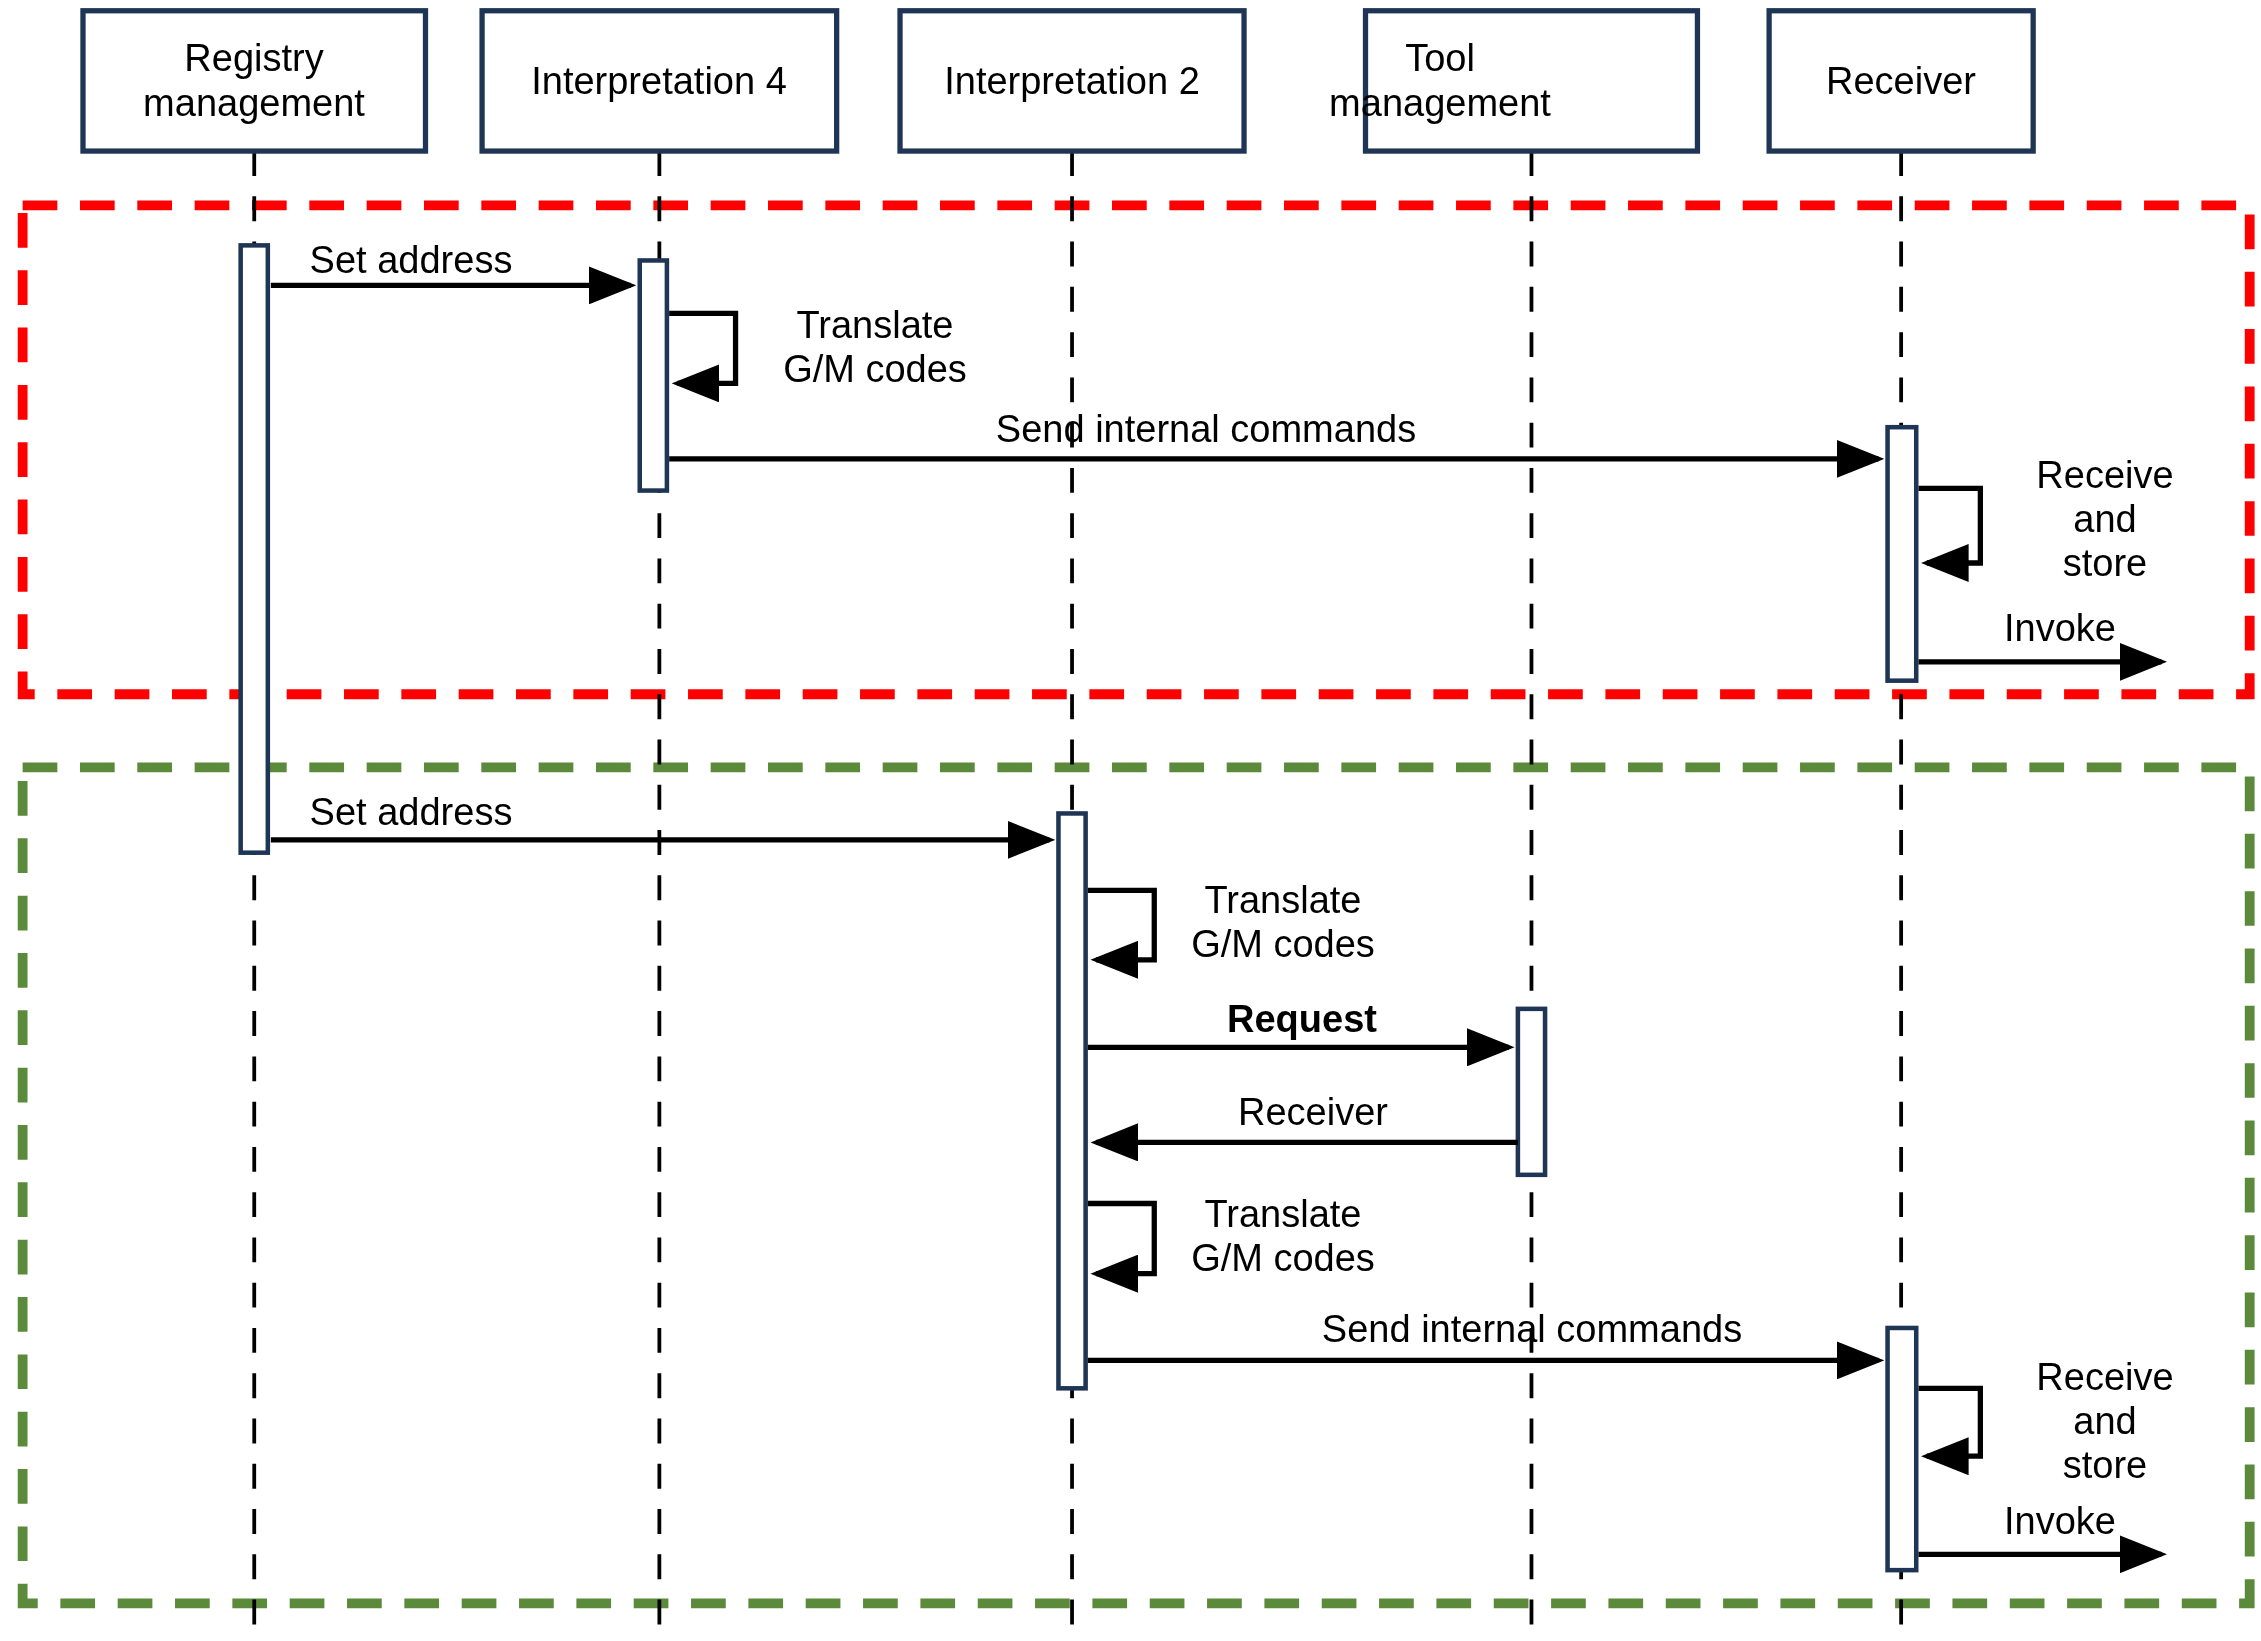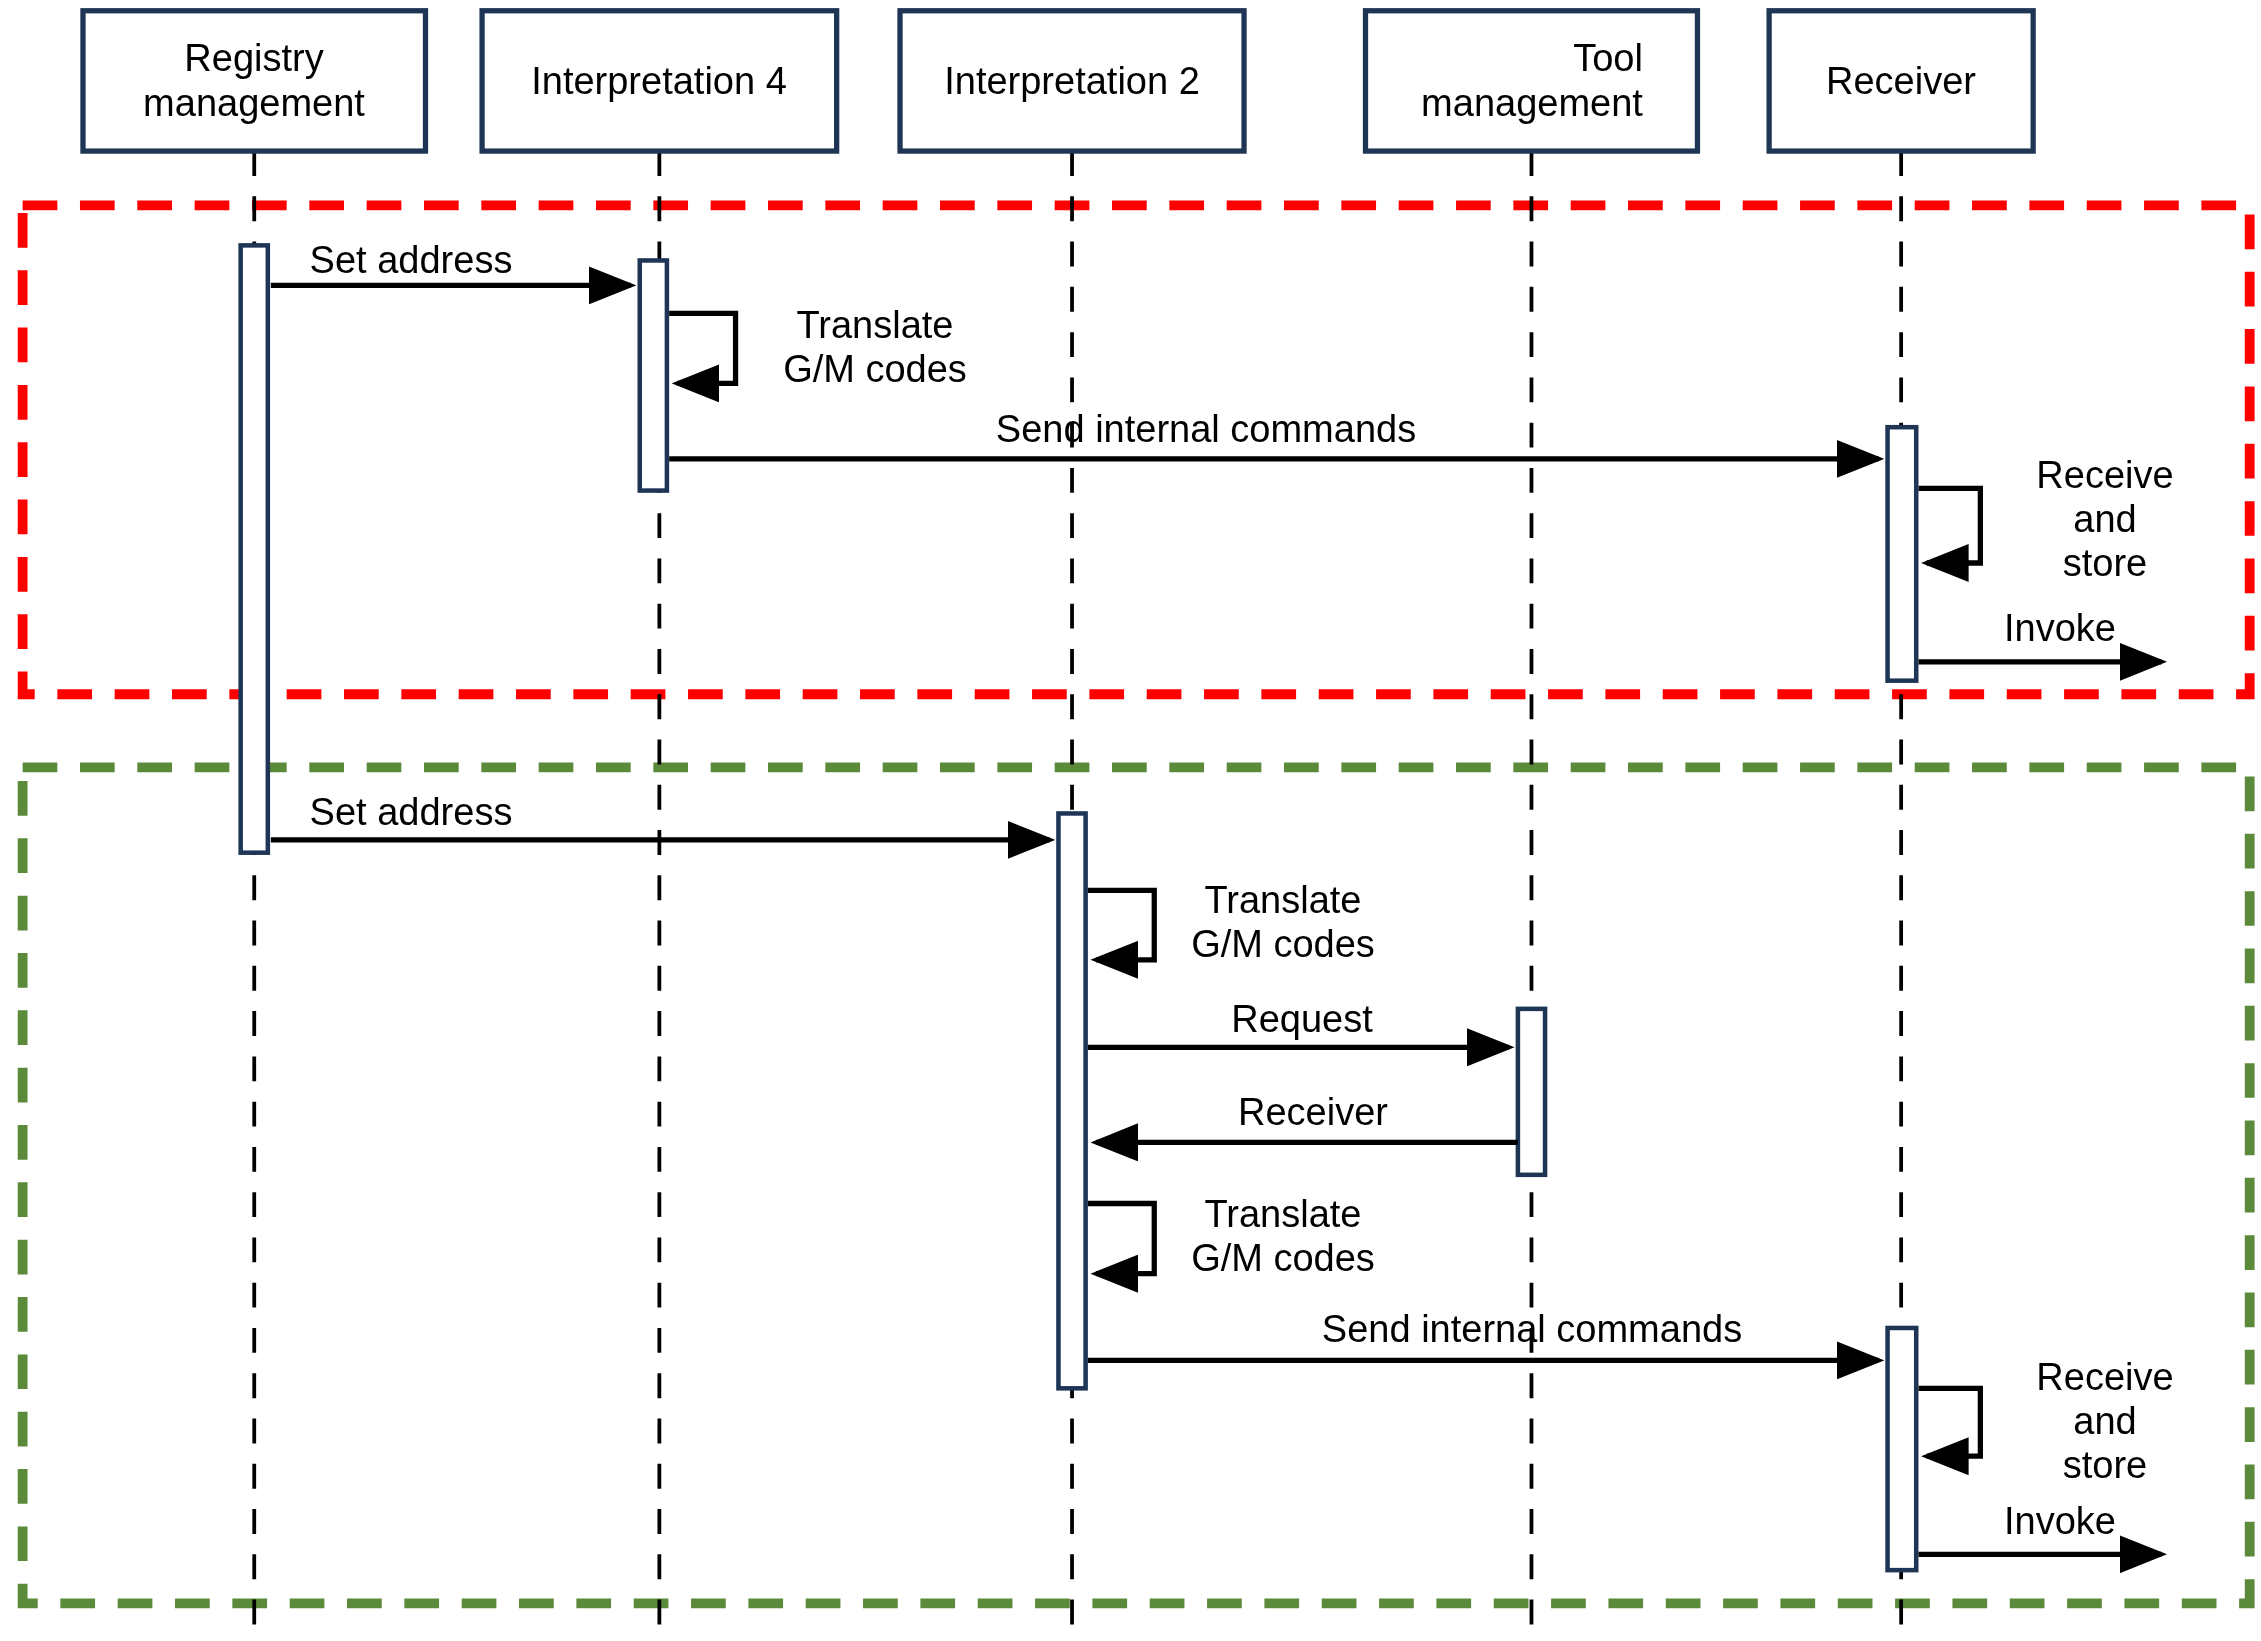--- a/index.html
+++ b/index.html
@@ -89,36 +89,36 @@
     <path d="M1442 1595 H1530 V1688 H1453" fill="none" stroke="#000000" stroke-width="7" marker-end="url(#ah)"></path>
     <path d="M1442 1803 H2490" fill="none" stroke="#000000" stroke-width="7" marker-end="url(#ah)"></path>
     <path d="M2543 1840 H2625 V1930 H2554" fill="none" stroke="#000000" stroke-width="7" marker-end="url(#ah)"></path>
     <path d="M2543 2060 H2865" fill="none" stroke="#000000" stroke-width="7" marker-end="url(#ah)"></path>
   </svg>
 
   <div class="hdr" style="left:254px; top:81px;">Registry
 management</div>
   <div class="hdr" style="left:659px; top:81px;">Interpretation 4</div>
   <div class="hdr" style="left:1072px; top:81px;">Interpretation 2</div>
-  <div class="hdr" style="left:1532px; top:81px;text-align:right;">Tool
+  <div class="hdr" style="left:1440px; top:81px;">Tool
 management</div>
   <div class="hdr" style="left:1901px; top:81px;">Receiver</div>
 
   <div class="lbl" style="left:411px; top:260px;">Set address</div>
   <div class="lbl" style="left:875px; top:347px;">Translate
 G/M codes</div>
   <div class="lbl" style="left:1206px; top:429px;">Send internal commands</div>
   <div class="lbl" style="left:2105px; top:519px;">Receive and
 store</div>
   <div class="lbl" style="left:2060px; top:628px;">Invoke</div>
 
   <div class="lbl" style="left:411px; top:812px;">Set address</div>
   <div class="lbl" style="left:1283px; top:922px;">Translate
 G/M codes</div>
-  <div class="lbl" style="left:1302px; top:1019px;">Request</div>
+  <div class="lbl" style="left:1302px; top:1019px;font-weight:bold;">Request</div>
   <div class="lbl" style="left:1313px; top:1112px;">Receiver</div>
   <div class="lbl" style="left:1283px; top:1236px;">Translate
 G/M codes</div>
   <div class="lbl" style="left:1532px; top:1329px;">Send internal commands</div>
   <div class="lbl" style="left:2105px; top:1421px;">Receive and
 store</div>
   <div class="lbl" style="left:2060px; top:1521px;">Invoke</div>
 
 </div>
 

